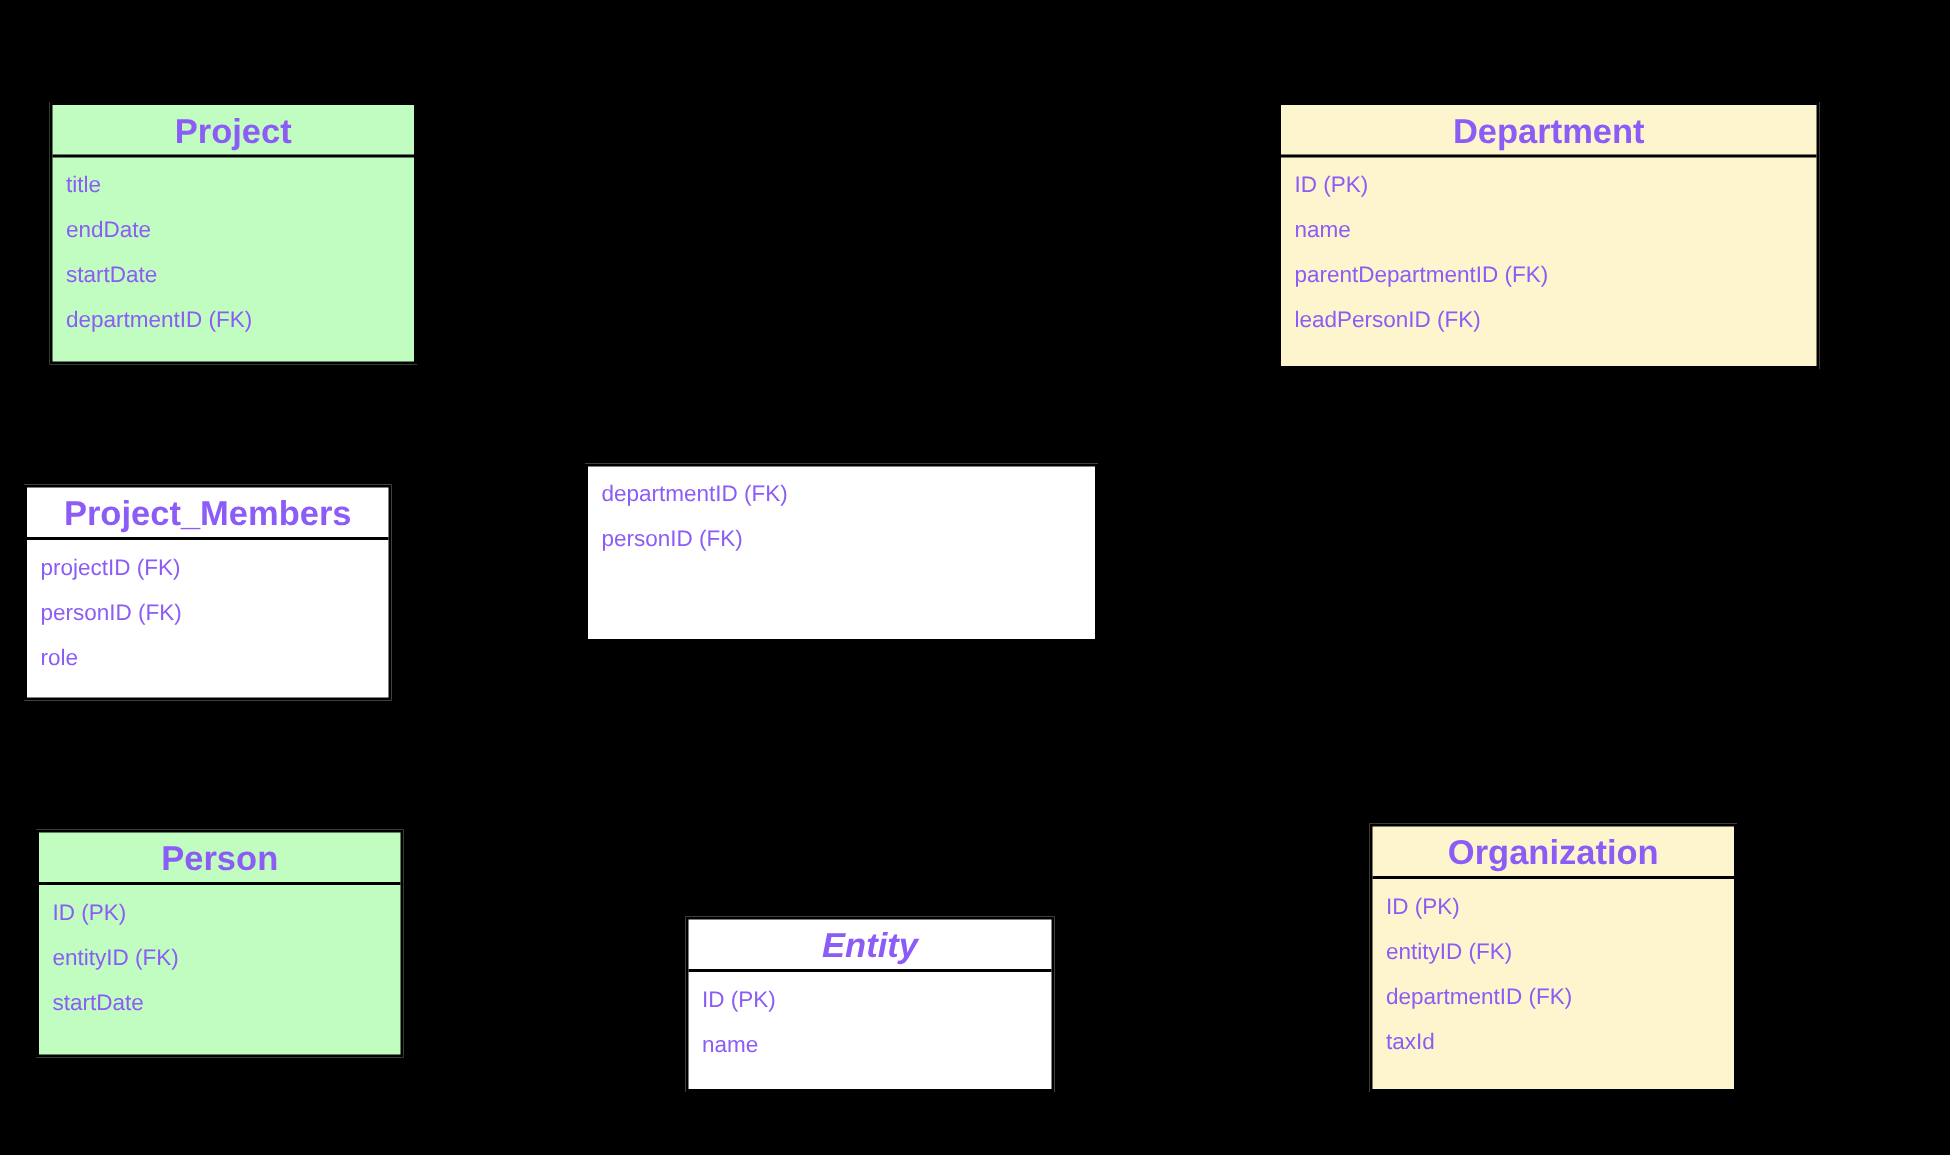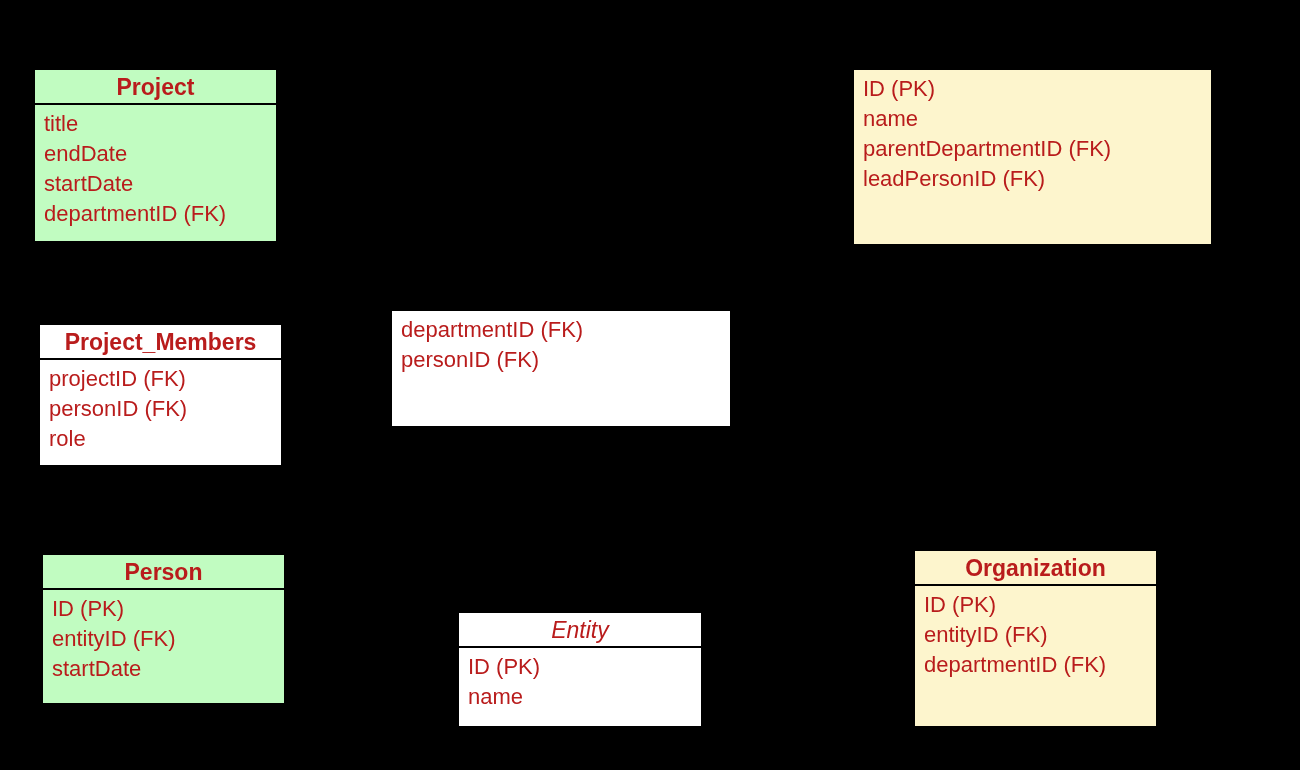--- a/index.html
+++ b/index.html
@@ -12,87 +12,88 @@
     position: relative;
     width: 1300px;
     height: 770px;
     background: #000;
     overflow: hidden;
     font-family: "Liberation Sans", sans-serif;
   }
   .tbl {
     position: absolute;
     border: 2px solid #000;
-    color: #b91c1c;
+    color: #8b5cf6;
     background: #fff;
   }
   .tbl .hdr {
     height: 35px;
     line-height: 35px;
     text-align: center;
     font-weight: bold;
     font-size: 23px;
     border-bottom: 2px solid #000;
     white-space: nowrap;
     overflow: hidden;
   }
   .tbl .hdr.italic {
     font-style: italic;
-    font-weight: normal;
+    font-weight: bold;
   }
   .tbl .body {
     padding: 4px 0 0 9px;
   }
   .tbl .fld {
-    font-size: 22px;
+    font-size: 15px;
     line-height: 30px;
     white-space: nowrap;
   }
 </style>
 </head>
 <body>
 
 <div class="canvas">
 
   <div class="tbl" style="left: 33px; top: 68px; width: 245px; height: 175px; background: rgb(193, 252, 193);">
     <div class="hdr">Project</div>
     <div class="body">
       <div class="fld">title</div>
       <div class="fld">endDate</div>
       <div class="fld">startDate</div>
       <div class="fld">departmentID (FK)</div>
     </div>
   </div>
 
   <div class="tbl" style="left: 852px; top: 68px; width: 361px; height: 178px; background: rgb(253, 245, 205);">
+    <div class="hdr">Department</div>
     <div class="body">
       <div class="fld">ID (PK)</div>
       <div class="fld">name</div>
       <div class="fld">parentDepartmentID (FK)</div>
       <div class="fld">leadPersonID (FK)</div>
     </div>
   </div>
 
-  <div class="tbl" style="left: 38px; top: 323px; width: 245px; height: 144px; background: rgb(255, 255, 255);">
+  <div class="tbl" style="left: 16px; top: 323px; width: 245px; height: 144px; background: rgb(255, 255, 255);">
     <div class="hdr">Project_Members</div>
     <div class="body">
       <div class="fld">projectID (FK)</div>
       <div class="fld">personID (FK)</div>
       <div class="fld">role</div>
     </div>
   </div>
 
   <div class="tbl" style="left: 390px; top: 309px; width: 342px; height: 119px; background: rgb(255, 255, 255);">
     <div class="body">
       <div class="fld">departmentID (FK)</div>
       <div class="fld">personID (FK)</div>
     </div>
   </div>
 
-  <div class="tbl" style="left: 41px; top: 553px; width: 245px; height: 152px; background: rgb(193, 252, 193);">
+  <div class="tbl" style="left: 24px; top: 553px; width: 245px; height: 152px; background: rgb(193, 252, 193);">
     <div class="hdr">Person</div>
     <div class="body">
       <div class="fld">ID (PK)</div>
       <div class="fld">entityID (FK)</div>
       <div class="fld">startDate</div>
     </div>
   </div>
 
   <div class="tbl" style="left: 457px; top: 611px; width: 246px; height: 117px; background: rgb(255, 255, 255);">
     <div class="hdr italic">Entity</div>
@@ -101,16 +102,17 @@
       <div class="fld">name</div>
     </div>
   </div>
 
   <div class="tbl" style="left: 913px; top: 549px; width: 245px; height: 179px; background: rgb(253, 245, 205);">
     <div class="hdr">Organization</div>
     <div class="body">
       <div class="fld">ID (PK)</div>
       <div class="fld">entityID (FK)</div>
       <div class="fld">departmentID (FK)</div>
+      <div class="fld">taxId</div>
     </div>
   </div>
 
 </div>
 
 </body></html>

